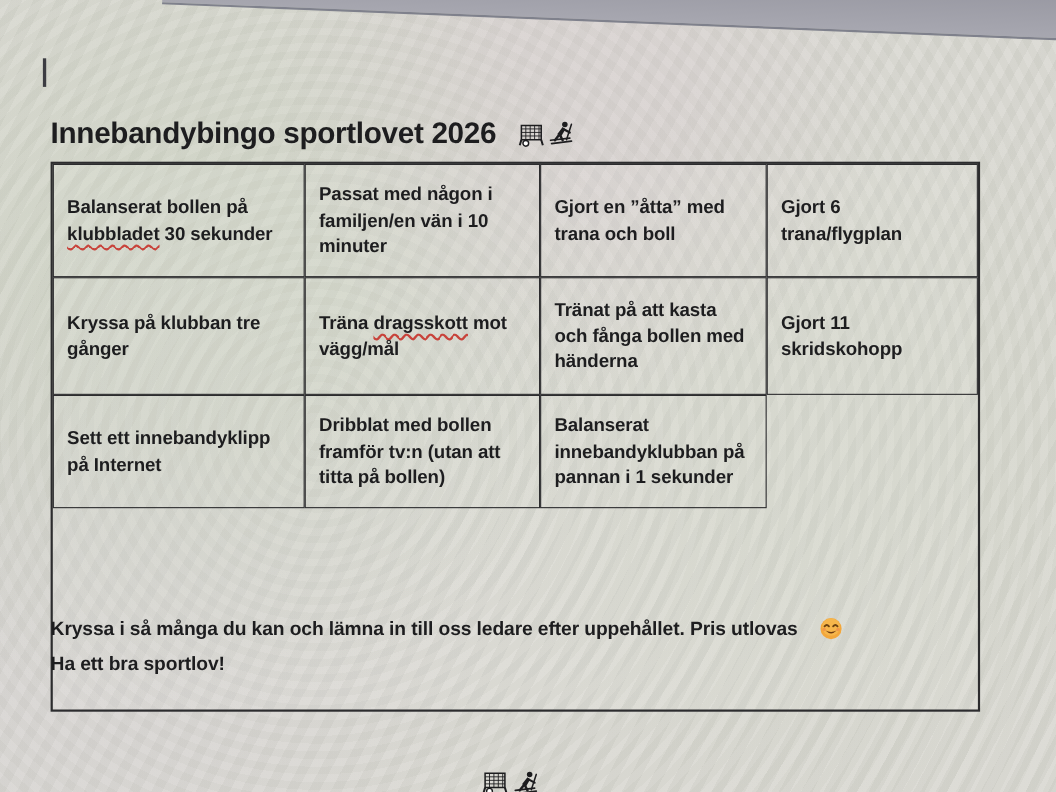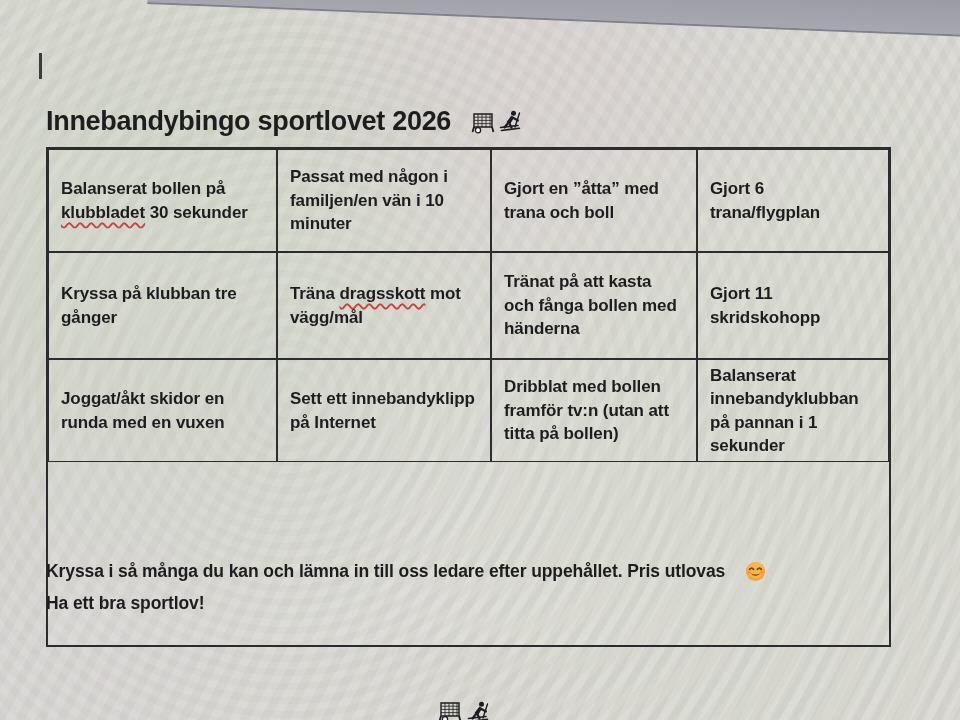--- a/index.html
+++ b/index.html
@@ -126,23 +126,20 @@
       <div class="cell">
         <div><span>Träna </span><span class="mis">dragsskott</span><span> mot vägg/mål</span></div>
       </div>
       <div class="cell">
         <div><span>Tränat på att kasta och fånga bollen med händerna</span></div>
       </div>
       <div class="cell">
         <div><span>Gjort 11 skridskohopp</span></div>
       </div>
       <div class="cell">
-        <div><span>Joggat/åkt skidor en runda med en vuxen</span></div>
-      </div>
-      <div class="cell">
         <div><span>Sett ett innebandyklipp på Internet</span></div>
       </div>
       <div class="cell">
         <div><span>Dribblat med bollen framför tv:n (utan att titta på bollen)</span></div>
       </div>
       <div class="cell">
         <div><span>Balanserat innebandyklubban på pannan i 1 sekunder</span></div>
       </div>
     </div>
 

